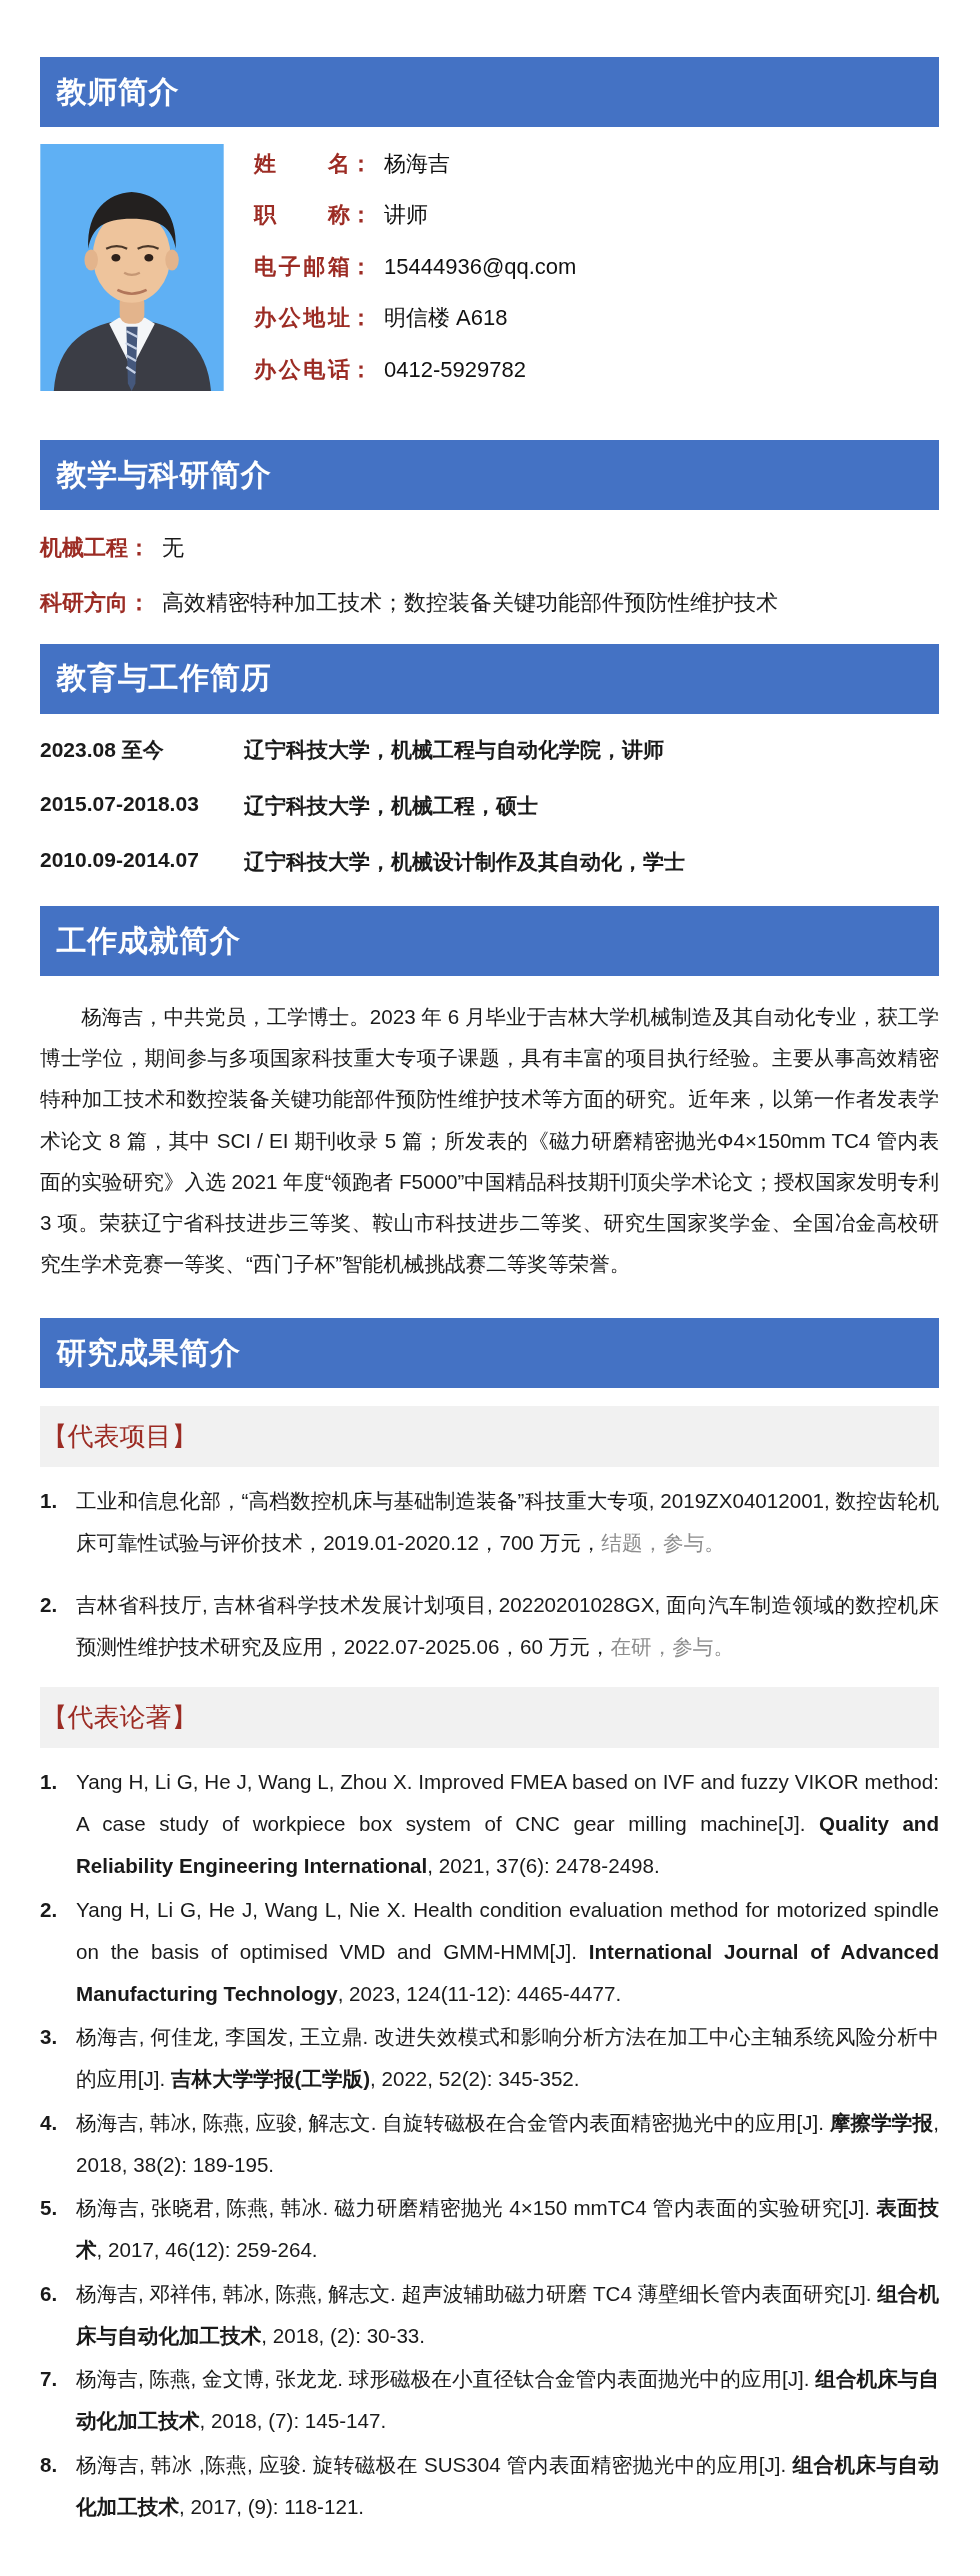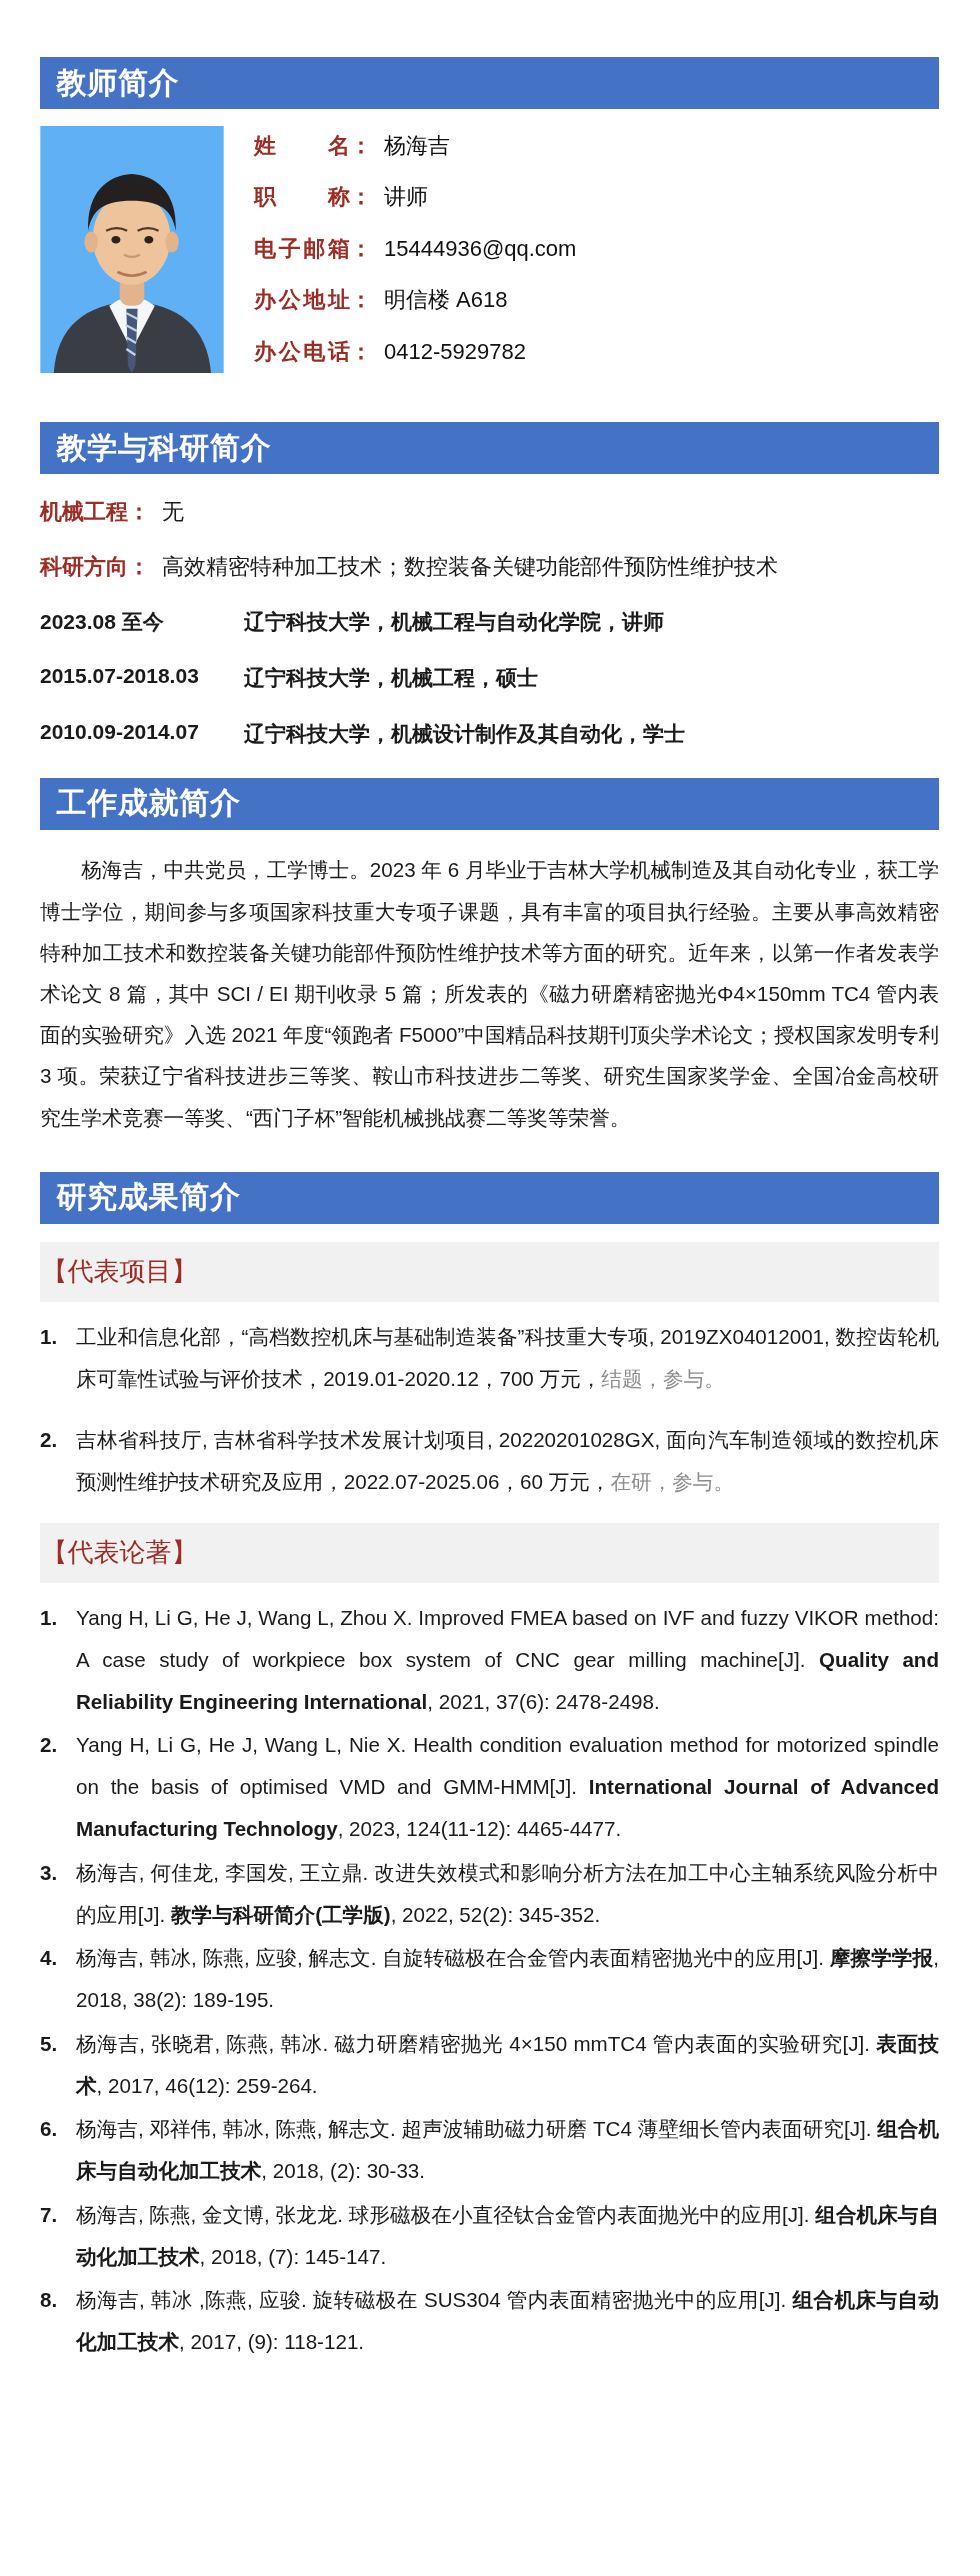--- a/index.html
+++ b/index.html
@@ -1,18 +1,18 @@
 <!DOCTYPE html>
 <html style="--blue: #4472c4; --red: #9c2c24; --gray: #8c8c8c; --subbg: #f1f1f1;font-size:12px"><head>
 <meta charset="utf-8">
 <style>
   html,body{margin:0;padding:0;background:#ffffff;}
   body{width:980px;min-height:2576px;font-family:"Liberation Sans","DejaVu Sans",sans-serif;color:#1a1a1a;}
   .page{width:899px;margin:0 40px;padding-top:57px;padding-bottom:67px;}
-  .band{background:var(--blue,#4472c4);color:#fff;font-weight:bold;font-size:30px;height:52px;
+  .band{background:var(--blue,#4472c4);color:#fff;font-weight:bold;font-size:30px;height:70px;
         display:flex;align-items:center;padding-left:16.5px;box-sizing:border-box;letter-spacing:0.7px;font-family:Liberation Mono, monospace;}
   .band + *{margin-top:18px;}
   
   .profile-row{display:flex;margin:16.5px 0 33px;}
   .photo{width:184px;height:247px;flex:0 0 auto;overflow:hidden;}
   .fields{margin-left:30px;padding-top:6px;flex:1;}
   .field-row{margin-bottom:23px;font-size:22px;line-height:1.3;}
   .flabel{display:inline-block;width:96px;text-align:justify;text-align-last:justify;
           font-weight:bold;color:var(--red,#9c2c24);}
   .fcolon{font-weight:bold;color:var(--red,#9c2c24);}
@@ -88,20 +88,23 @@
 
   <div class="band">
     <span>教学与科研简介</span>
   </div>
 
   <div id="teaching-rows" style="margin-top:22.5px;">
       <div class="kv-row"><span class="tlabel">机械工程</span><span class="tlabel">：</span><span class="tvalue">无</span></div>
       <div class="kv-row"><span class="tlabel">科研方向</span><span class="tlabel">：</span><span class="tvalue">高效精密特种加工技术；数控装备关键功能部件预防性维护技术</span></div>
     </div>
 
+  <div class="band">
+    <span>教育与工作简历</span>
+  </div>
 
   <div class="edu-list" id="edu-list">
       <div class="edu-row">
         <span class="edu-period">2023.08 至今</span>
         <span class="edu-detail">辽宁科技大学，机械工程与自动化学院，讲师</span>
       </div>
       <div class="edu-row">
         <span class="edu-period">2015.07-2018.03</span>
         <span class="edu-detail">辽宁科技大学，机械工程，硕士</span>
       </div>
@@ -138,21 +141,21 @@
       <div class="item">
         <span class="num">1.</span>
         <div class="ibody"><span>Yang H, Li G, He J, Wang L, Zhou X. Improved FMEA based on IVF and fuzzy VIKOR method: A case study of workpiece box system of CNC gear milling machine[J]. </span><span class="b">Quality and Reliability Engineering International</span><span>, 2021, 37(6): 2478-2498.</span></div>
       </div>
       <div class="item">
         <span class="num">2.</span>
         <div class="ibody"><span>Yang H, Li G, He J, Wang L, Nie X. Health condition evaluation method for motorized spindle on the basis of optimised VMD and GMM-HMM[J]. </span><span class="b">International Journal of Advanced Manufacturing Technology</span><span>, 2023, 124(11-12): 4465-4477.</span></div>
       </div>
       <div class="item">
         <span class="num">3.</span>
-        <div class="ibody"><span>杨海吉, 何佳龙, 李国发, 王立鼎. 改进失效模式和影响分析方法在加工中心主轴系统风险分析中的应用[J]. </span><span class="b">教学与科研简介(工学版)</span><span>, 2022, 52(2): 345-352.</span></div>
+        <div class="ibody"><span>杨海吉, 何佳龙, 李国发, 王立鼎. 改进失效模式和影响分析方法在加工中心主轴系统风险分析中的应用[J]. </span><span class="b">吉林大学学报(工学版)</span><span>, 2022, 52(2): 345-352.</span></div>
       </div>
       <div class="item">
         <span class="num">4.</span>
         <div class="ibody"><span>杨海吉, 韩冰, 陈燕, 应骏, 解志文. 自旋转磁极在合金管内表面精密抛光中的应用[J]. </span><span class="b">摩擦学学报</span><span>, 2018, 38(2): 189-195.</span></div>
       </div>
       <div class="item">
         <span class="num">5.</span>
         <div class="ibody"><span>杨海吉, 张晓君, 陈燕, 韩冰. 磁力研磨精密抛光 4×150 mmTC4 管内表面的实验研究[J]. </span><span class="b">表面技术</span><span>, 2017, 46(12): 259-264.</span></div>
       </div>
       <div class="item">

